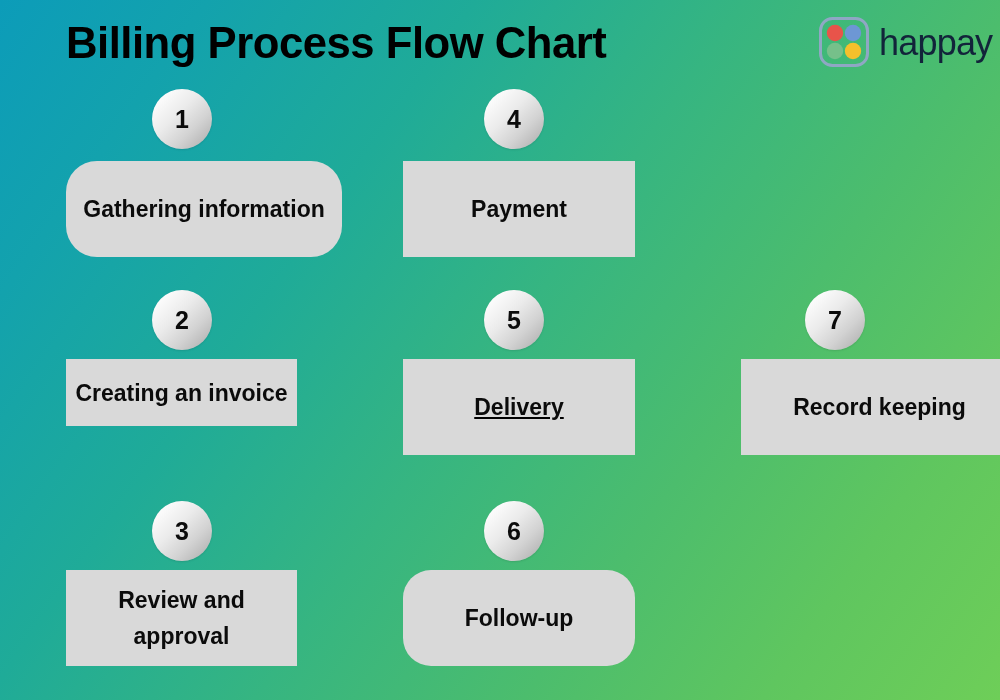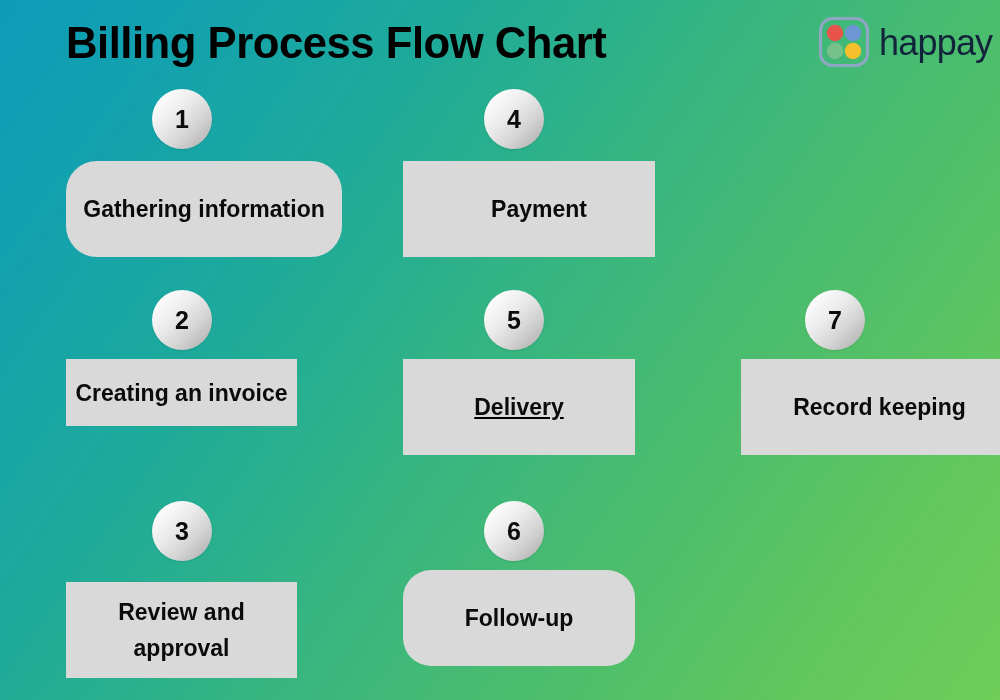--- a/index.html
+++ b/index.html
@@ -142,29 +142,29 @@
           <span class="step-badge-number">2</span>
         </div>
         <div class="step-box" style="left: 66px; top: 359px; width: 231px; height: 67px;">
           <span class="step-box-label">Creating an invoice</span>
         </div>
       </div>
       <div class="step">
         <div class="step-badge" style="left: 152px; top: 501px;">
           <span class="step-badge-number">3</span>
         </div>
-        <div class="step-box" style="left: 66px; top: 570px; width: 231px; height: 96px; margin-top: 12px;">
+        <div class="step-box" style="left: 66px; top: 570px; width: 231px; height: 96px;">
           <span class="step-box-label">Review and approval</span>
         </div>
       </div>
       <div class="step">
         <div class="step-badge" style="left: 484px; top: 89px;">
           <span class="step-badge-number">4</span>
         </div>
-        <div class="step-box" style="left: 403px; top: 161px; width: 232px; height: 96px; padding-left: 20px;">
+        <div class="step-box" style="left: 403px; top: 161px; width: 232px; height: 96px;">
           <span class="step-box-label">Payment</span>
         </div>
       </div>
       <div class="step">
         <div class="step-badge" style="left: 484px; top: 290px;">
           <span class="step-badge-number">5</span>
         </div>
         <div class="step-box" style="left: 403px; top: 359px; width: 232px; height: 96px; text-decoration: underline;">
           <span class="step-box-label">Delivery</span>
         </div>

